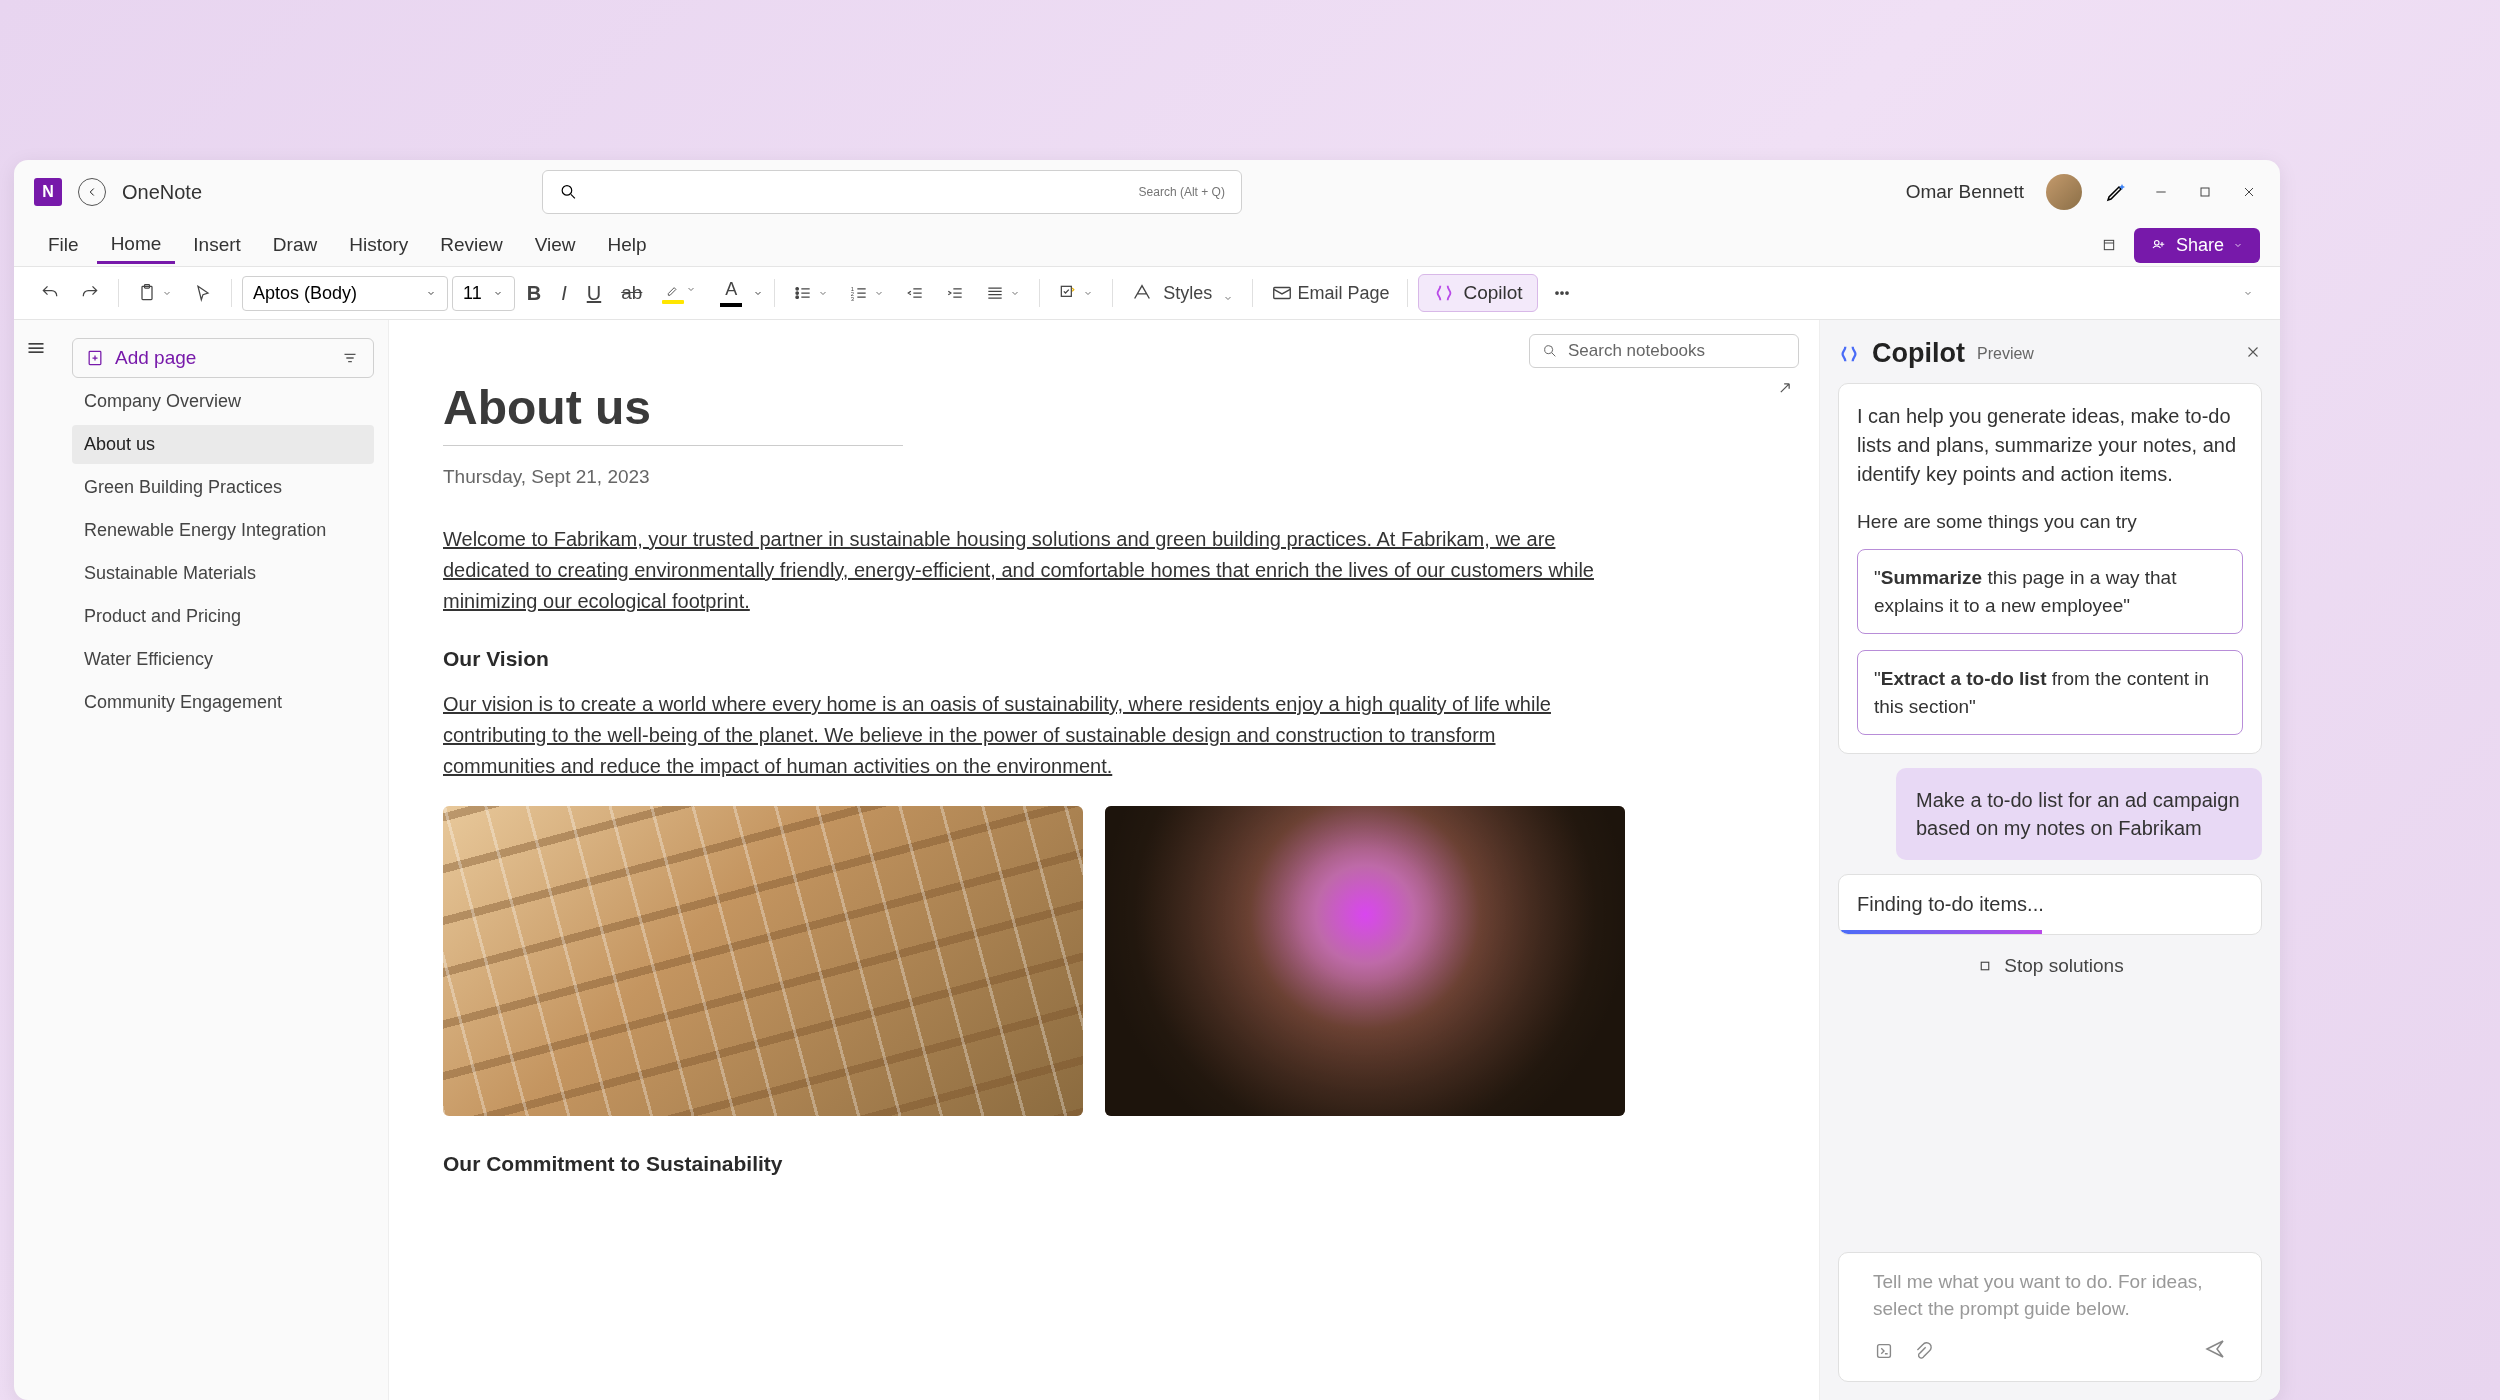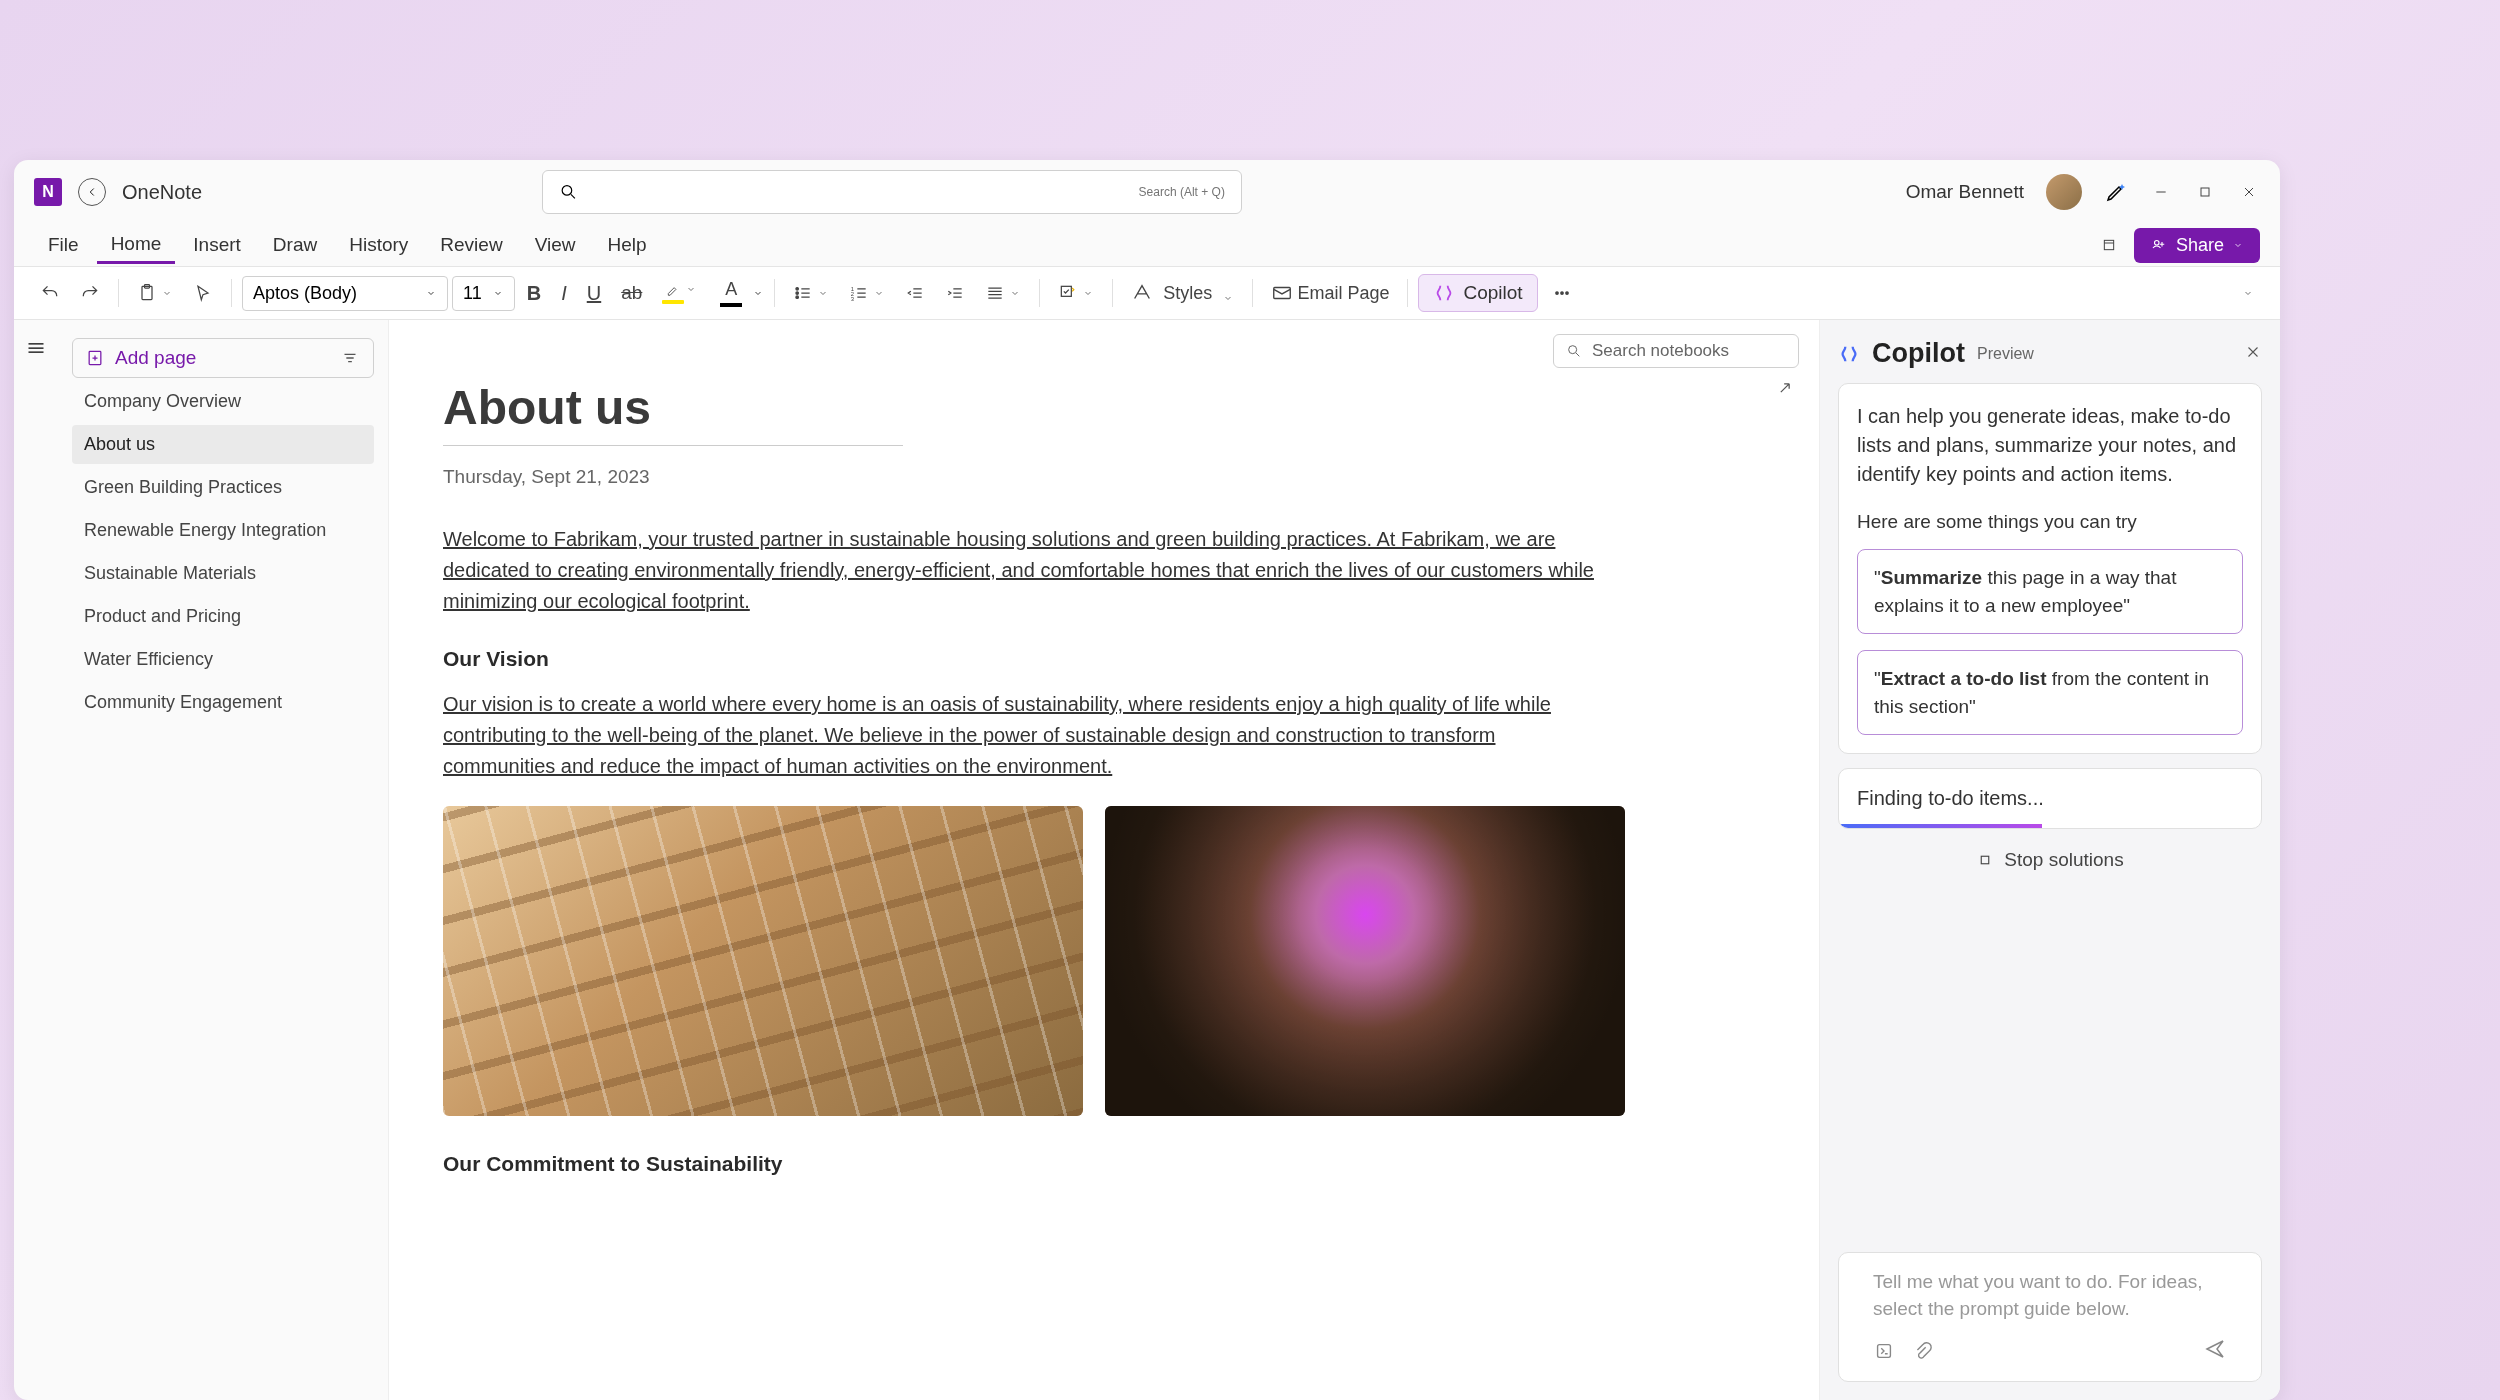--- a/index.html
+++ b/index.html
@@ -46,21 +46,21 @@
 .content-area { flex: 1; display: flex; overflow: hidden; }
 .left-gutter { width: 44px; display: flex; padding-top: 18px; justify-content: center; }
 .ham { width: 20px; height: 16px; cursor: pointer; }
 .page-list { width: 330px; padding: 18px 14px; background: #fafafa; }
 .add-page { border: 1px solid #d0d0d0; border-radius: 6px; padding: 8px 12px; display: flex; align-items: center; gap: 10px; color: #7719aa; font-size: 19px; cursor: pointer; justify-content: space-between; }
 .add-page-left { display: flex; align-items: center; gap: 10px; }
 .sort-icon { color: #555; width: 22px; height: 22px; }
 .pl-item { padding: 9px 12px; font-size: 18px; color: #444; cursor: pointer; border-radius: 4px; margin-top: 4px; }
 .pl-item.selected { background: #eaeaea; color: #222; font-weight: 500; }
 .main { flex: 1; background: #fff; border-left: 1px solid #eee; border-right: 1px solid #eee; padding: 36px 54px; overflow: auto; position: relative; }
-.search-notebooks { position: absolute; top: 14px; right: 20px; width: 246px; height: 34px; border: 1px solid #d0d0d0; border-radius: 6px; display: flex; align-items: center; padding: 0 12px; gap: 10px; font-size: 17px; color: #666; }
+.search-notebooks { position: absolute; top: 14px; right: 20px; width: 270px; height: 34px; border: 1px solid #d0d0d0; border-radius: 6px; display: flex; align-items: center; padding: 0 12px; gap: 10px; font-size: 17px; color: #666; }
 .expand-ic { position: absolute; top: 58px; right: 24px; cursor: pointer; color: #555; }
 .page-title { font-size: 48px; font-weight: 700; color: #3a3a3a; margin-top: 24px; }
 .title-rule { width: 460px; height: 1px; background: #ccc; margin-top: 10px; }
 .page-date { font-size: 19px; color: #666; margin-top: 20px; }
 .body-text { font-size: 20px; color: #333; line-height: 1.55; margin-top: 36px; max-width: 1160px; text-decoration: underline; }
 .section-h { font-size: 21px; font-weight: 700; color: #2a2a2a; margin-top: 30px; }
 .img-row { display: flex; gap: 22px; margin-top: 24px; }
 .img-ph { border-radius: 6px; height: 310px; }
 .img1 { width: 640px; background: linear-gradient(135deg,#e8c89a 0%,#c49560 40%,#8b6b3f 100%); position: relative; overflow: hidden; }
 .img1::before { content:''; position:absolute; inset:0; background: repeating-linear-gradient(75deg, rgba(255,255,255,0.3) 0 3px, transparent 3px 40px), repeating-linear-gradient(-15deg, rgba(120,80,40,0.4) 0 8px, transparent 8px 50px); }
@@ -392,20 +392,21 @@
             </svg></div>
       </div>
 
       <div class="cp-card">
         <div class="cp-intro">I can help you generate ideas, make to-do lists and plans, summarize your notes, and identify key points and action items.</div>
         <div class="cp-try">Here are some things you can try</div>
         <div class="cp-suggest">"<b>Summarize</b><span> this page in a way that explains it to a new employee"</span></div>
         <div class="cp-suggest">"<b>Extract a to-do list</b><span> from the content in this section"</span></div>
       </div>
 
+      <div class="cp-user-msg">Make a to-do list for an ad campaign based on my notes on Fabrikam</div>
 
       <div class="cp-status">
         <span>Finding to-do items...</span>
         <div class="cp-progress"></div>
       </div>
 
       <div class="cp-stop">
         <svg width="18" height="18" viewBox="0 0 24 24">
             <rect x="7" y="7" width="10" height="10"></rect>
           </svg>

